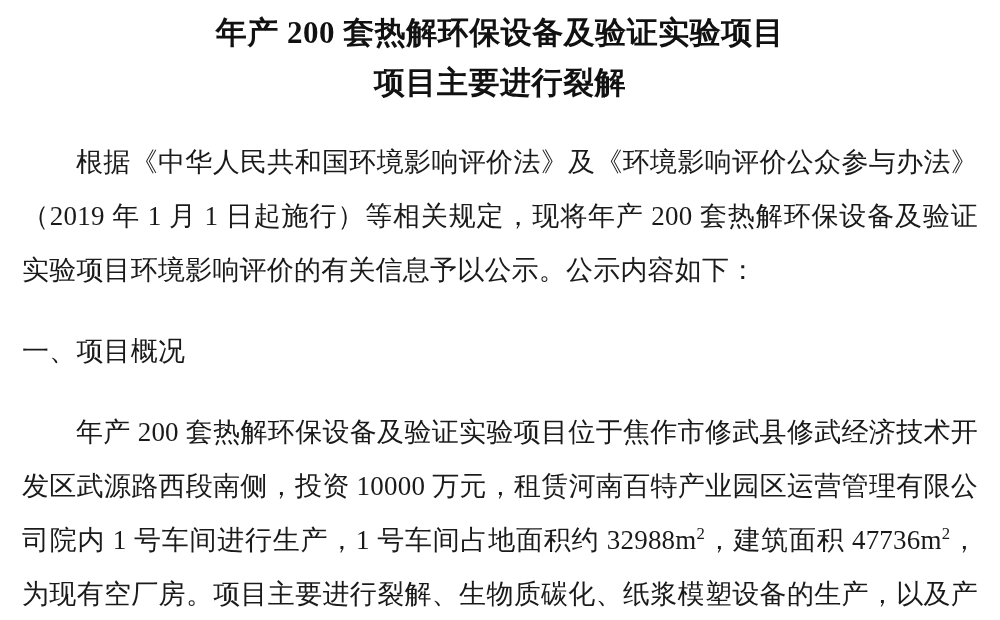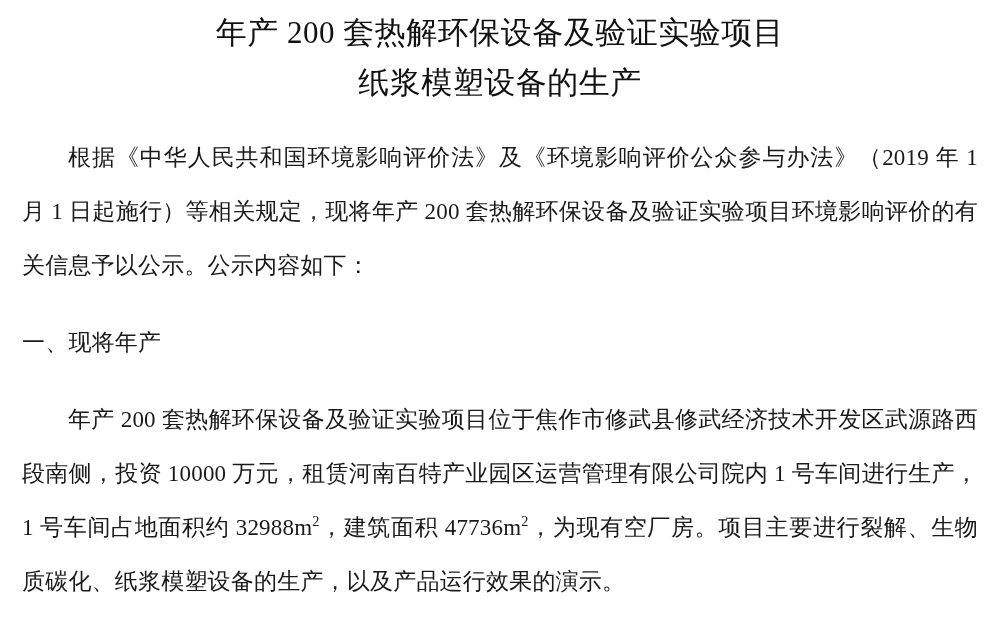--- a/index.html
+++ b/index.html
@@ -18,33 +18,33 @@
     width: 1000px;
     height: 620px;
     box-sizing: border-box;
     padding: 8px 22px 0 22px;
     background: #ffffff;
   }
   .doc-title {
     text-align: center;
     font-size: 31px;
     line-height: 50px;
-    font-weight: 400;
+    font-weight: 700;
     letter-spacing: 0.5px;
     color: #111111;
   }
   .doc-title .line {
     display: block;
     white-space: nowrap;
   }
   .body-text {
     margin-top: 14px;
   }
   .para {
-    font-size: 23px;
+    font-size: 27px;
     line-height: 54px;
     text-align: justify;
     text-justify: inter-ideograph;
     color: #1a1a1a;
     letter-spacing: 0.2px;
   }
   .para.indent {
     text-indent: 2em;
   }
   .para.heading {
@@ -56,26 +56,26 @@
     line-height: 0;
   }
 </style>
 </head>
 <body>
 
 <div class="page">
 
   <div class="doc-title">
     <span class="line">年产 200 套热解环保设备及验证实验项目</span>
-    <span class="line">纸浆模塑设备的生产</span>
+    <span class="line">项目主要进行裂解</span>
   </div>
 
   <div class="body-text">
 
     <p class="para indent">根据《中华人民共和国环境影响评价法》及《环境影响评价公众参与办法》（2019 年 1 月 1 日起施行）等相关规定，现将年产 200 套热解环保设备及验证实验项目环境影响评价的有关信息予以公示。公示内容如下：</p>
 
-    <p class="para heading">一、现将年产</p>
+    <p class="para heading">一、项目概况</p>
 
     <p class="para indent"><span>年产 200 套热解环保设备及验证实验项目位于焦作市修武县修武经济技术开发区武源路西段南侧，投资 10000 万元，租赁河南百特产业园区运营管理有限公司院内 1 号车间进行生产，1 号车间占地面积约 32988m</span><sup>2</sup><span>，建筑面积 47736m</span><sup>2</sup><span>，为现有空厂房。项目主要进行裂解、生物质碳化、纸浆模塑设备的生产，以及产品运行效果的演示。</span></p>
 
   </div>
 
 </div>
 
 </body></html>

